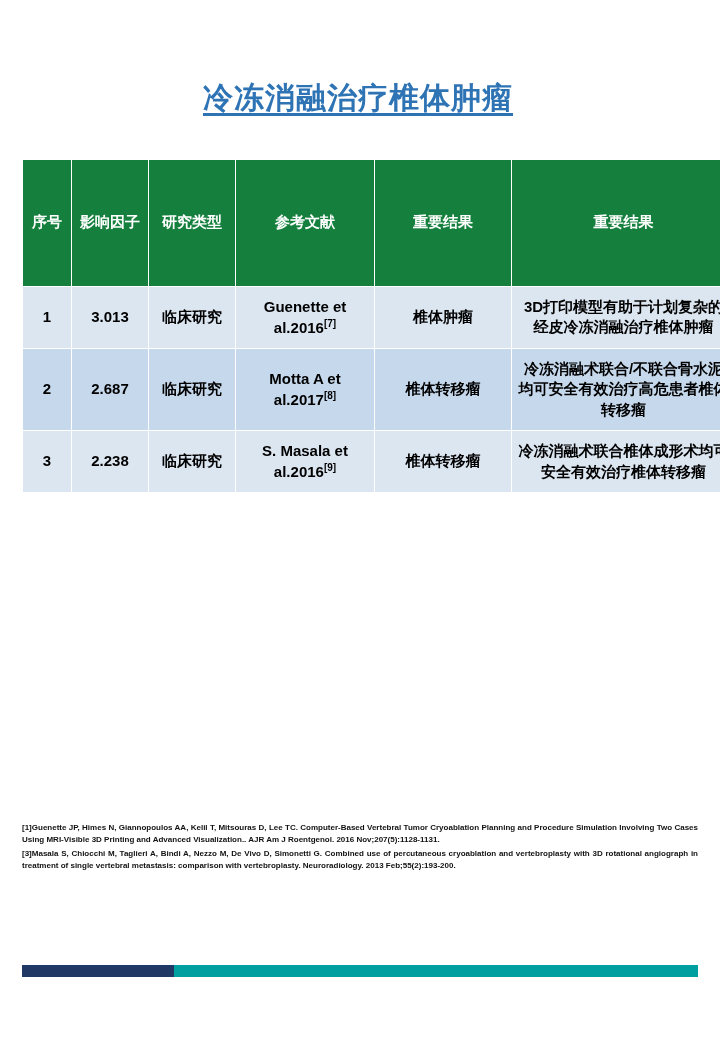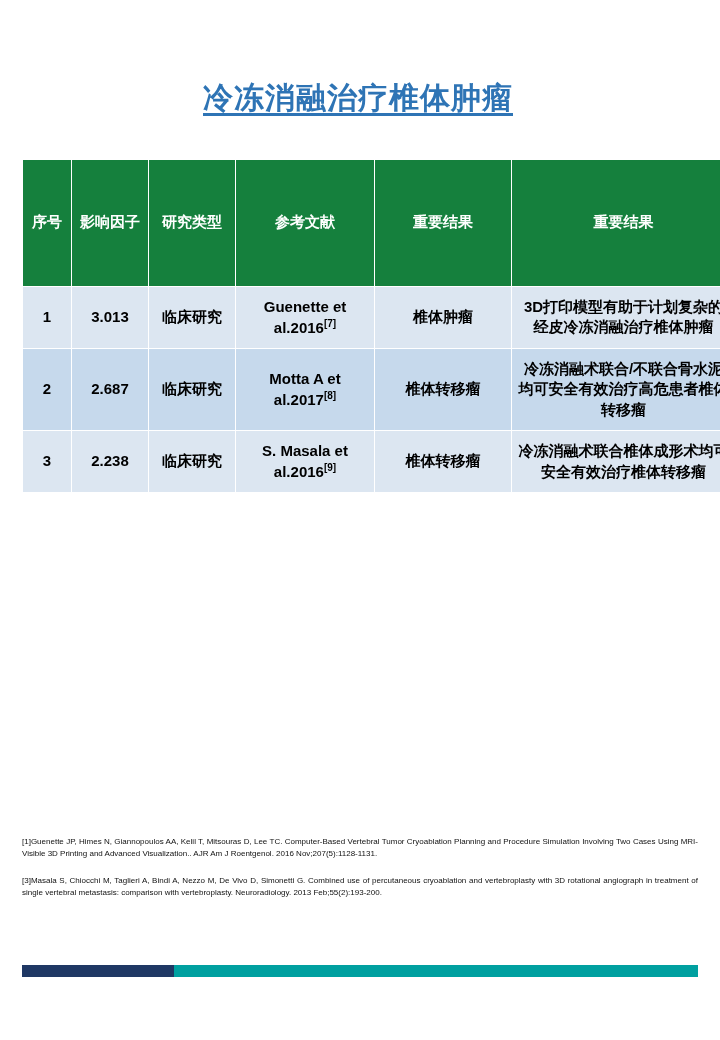--- a/index.html
+++ b/index.html
@@ -84,21 +84,21 @@
   .refs {
     position: absolute;
     left: 22px;
     top: 822px;
     width: 676px;
     font-size: 8px;
     line-height: 1.55;
     color: #111111;
     text-align: justify;
   }
-  .refs p { margin: 14px 0 1px 0; }
+  .refs p { margin: 0 0 1px 0; font-weight: bold; }
 
   .bar {
     position: absolute;
     left: 0;
     top: 965px;
     width: 720px;
     height: 12px;
   }
   .bar .seg-dark {
     position: absolute; left: 22px; top: 0; width: 152px; height: 12px;

